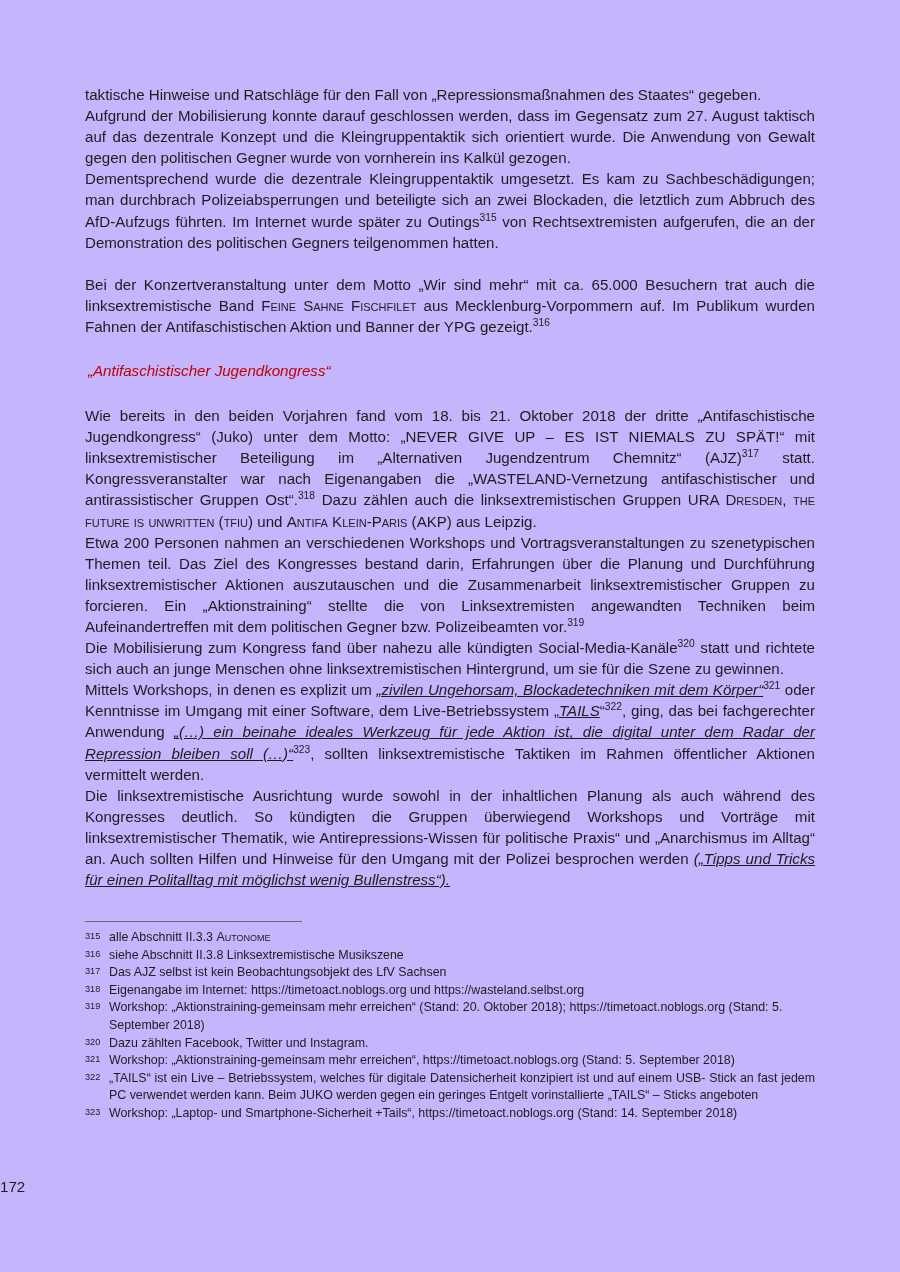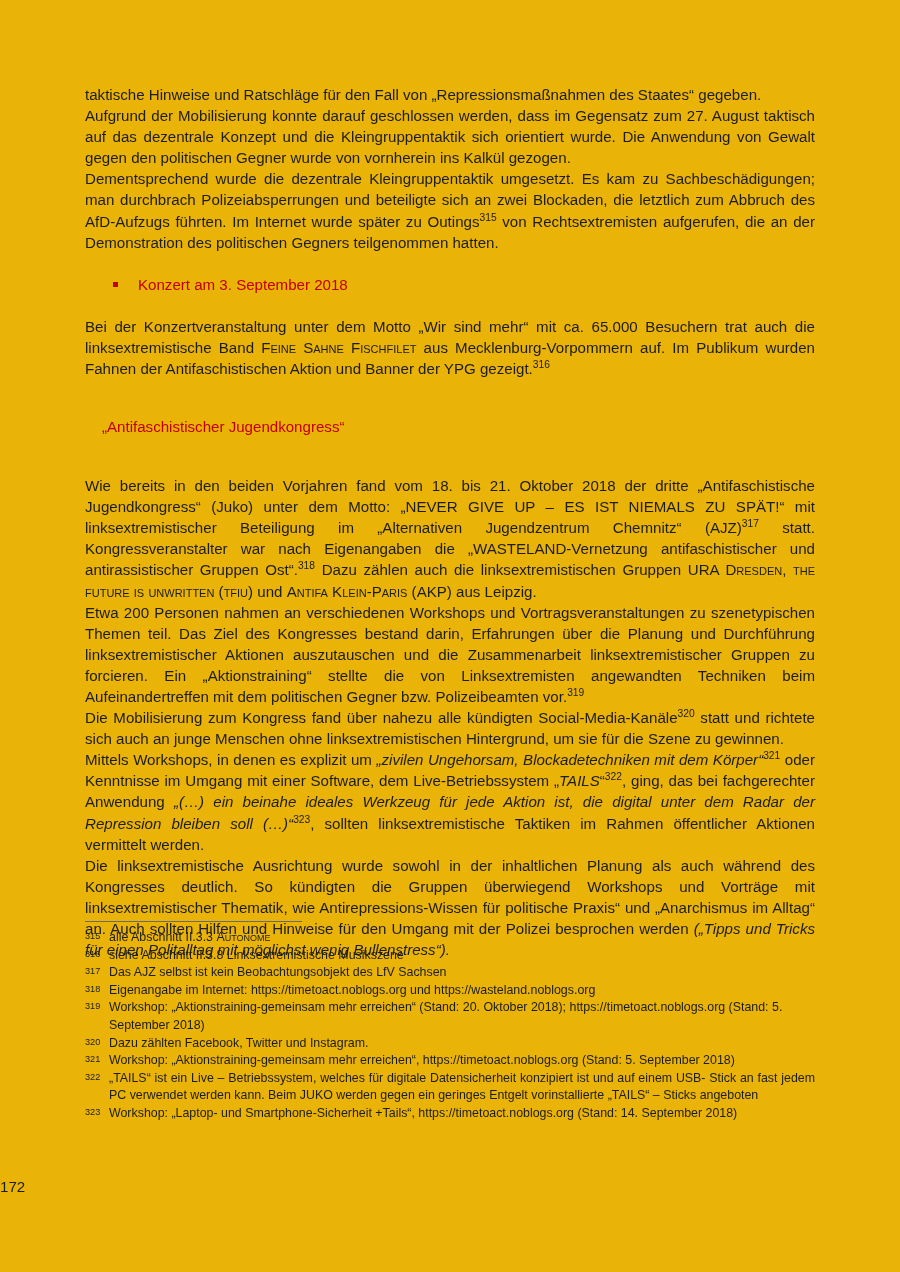--- a/index.html
+++ b/index.html
@@ -5,21 +5,21 @@
 <style>
   html, body {
     margin: 0;
     padding: 0;
     background: #ffffff;
   }
   .page {
     position: relative;
     width: 900px;
     height: 1272px;
-    background: #eab308;
+    background: #c4b5fd;
     margin: 0 auto;
     overflow: hidden;
     font-family: "Liberation Sans", sans-serif;
     color: #1a1a1a;
   }
   .content {
     position: absolute;
     left: 85px;
     top: 84px;
     width: 730px;
@@ -49,37 +49,38 @@
     margin-top: 8px;
     margin-right: 20px;
     flex: 0 0 auto;
   }
   .bullet-text {
     color: #c00000;
     font-size: 15.1px;
     line-height: 21px;
   }
   .red-italic-heading {
-    margin: 17px;
+    margin: 3px;
     color: #c00000;
+    font-style: italic;
     font-size: 15.1px;
     line-height: 21px;
   }
   .spacer-sm { height: 21px; }
   .spacer-xs { height: 20px; }
   .smallcaps {
     font-variant: small-caps;
     font-feature-settings: "smcp";
   }
   sup {
     font-size: 0.68em;
     vertical-align: super;
     line-height: 0;
   }
-  em { font-style: italic; }
+  em { font-style: italic; text-decoration: underline; }
 
   
   .footnotes {
     position: absolute;
     left: 85px;
     top: 921px;
     width: 730px;
   }
   .fn-rule {
     width: 217px;
@@ -124,24 +125,20 @@
 <div class="page">
 
   <div class="content">
 
     <p class="body"><span>taktische Hinweise und Ratschläge für den Fall von „Repressionsmaßnahmen des Staates“ gegeben.</span></p>
 
     <p class="body"><span>Aufgrund der Mobilisierung konnte darauf geschlossen werden, dass im Gegensatz zum 27. August taktisch auf das dezentrale Konzept und die Kleingruppentaktik sich orientiert wurde. Die Anwendung von Gewalt gegen den politischen Gegner wurde von vornherein ins Kalkül gezogen.</span></p>
 
     <p class="body last-line-left"><span>Dementsprechend wurde die dezentrale Kleingruppentaktik umgesetzt. Es kam zu Sachbeschädigungen; man durchbrach Polizeiabsperrungen und beteiligte sich an zwei Blockaden, die letztlich zum Abbruch des AfD-Aufzugs führten. Im Internet wurde später zu Outings</span><sup>315</sup><span> von Rechtsextremisten aufgerufen, die an der Demonstration des politischen Gegners teilgenommen hatten.</span></p>
 
-    <div class="bullet-heading">
-      <span class="bullet-square"></span>
-      <span class="bullet-text">Konzert am 3. September 2018</span>
-    </div>
 
     <div class="spacer-sm"></div>
 
     <p class="body last-line-left"><span>Bei der Konzertveranstaltung unter dem Motto „Wir sind mehr“ mit ca. 65.000 Besuchern trat auch die linksextremistische Band </span><span class="smallcaps">Feine Sahne Fischfilet</span><span> aus Mecklenburg-Vorpommern auf. Im Publikum wurden Fahnen der Antifaschistischen Aktion und Banner der YPG gezeigt.</span><sup>316</sup></p>
 
     <div class="spacer-xs"></div>
 
     <p class="red-italic-heading">„Antifaschistischer Jugendkongress“</p>
 
     <div class="spacer-sm"></div>
@@ -171,21 +168,21 @@
       <span class="fn-text nj">siehe Abschnitt II.3.8 Linksextremistische Musikszene</span>
     </div>
 
     <div class="fn-item">
       <sup class="fn-num">317</sup>
       <span class="fn-text nj">Das AJZ selbst ist kein Beobachtungsobjekt des LfV Sachsen</span>
     </div>
 
     <div class="fn-item">
       <sup class="fn-num">318</sup>
-      <span class="fn-text nj">Eigenangabe im Internet: https://timetoact.noblogs.org und https://wasteland.noblogs.org</span>
+      <span class="fn-text nj">Eigenangabe im Internet: https://timetoact.noblogs.org und https://wasteland.selbst.org</span>
     </div>
 
     <div class="fn-item">
       <sup class="fn-num">319</sup>
       <span class="fn-text nj">Workshop: „Aktionstraining-gemeinsam mehr erreichen“ (Stand: 20. Oktober 2018); https://timetoact.noblogs.org (Stand: 5. September 2018)</span>
     </div>
 
     <div class="fn-item">
       <sup class="fn-num">320</sup>
       <span class="fn-text nj">Dazu zählten Facebook, Twitter und Instagram.</span>

